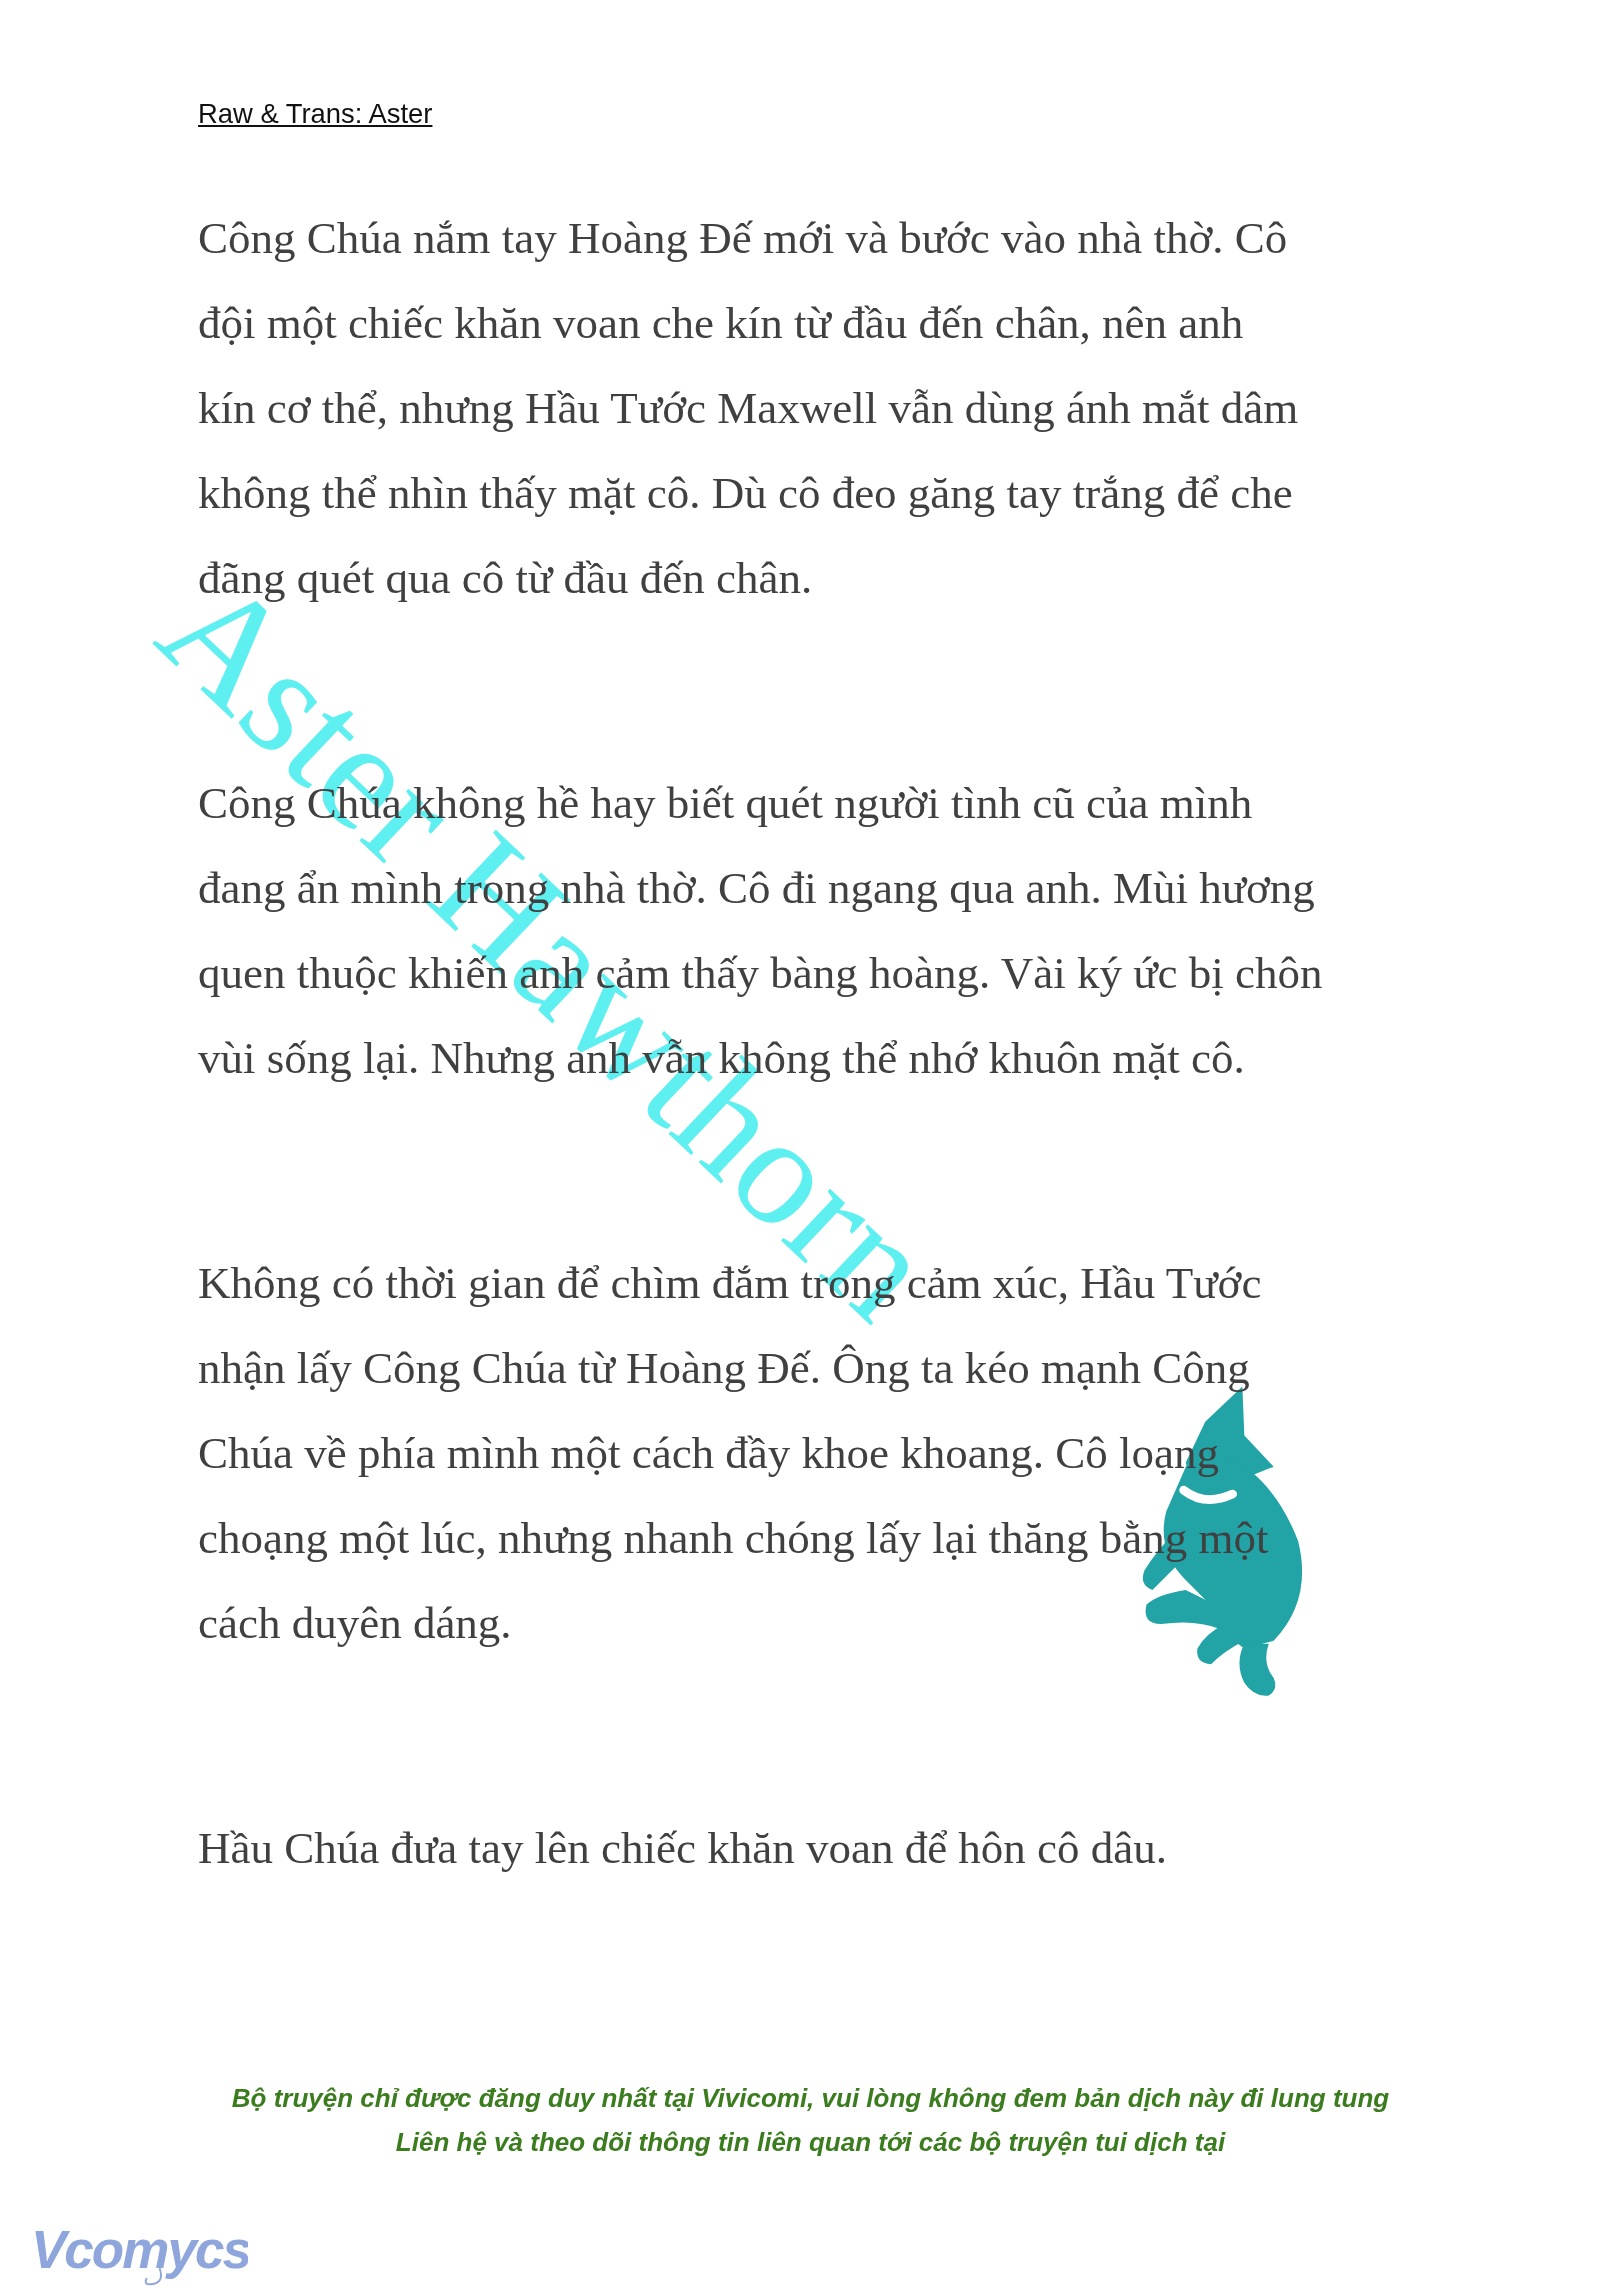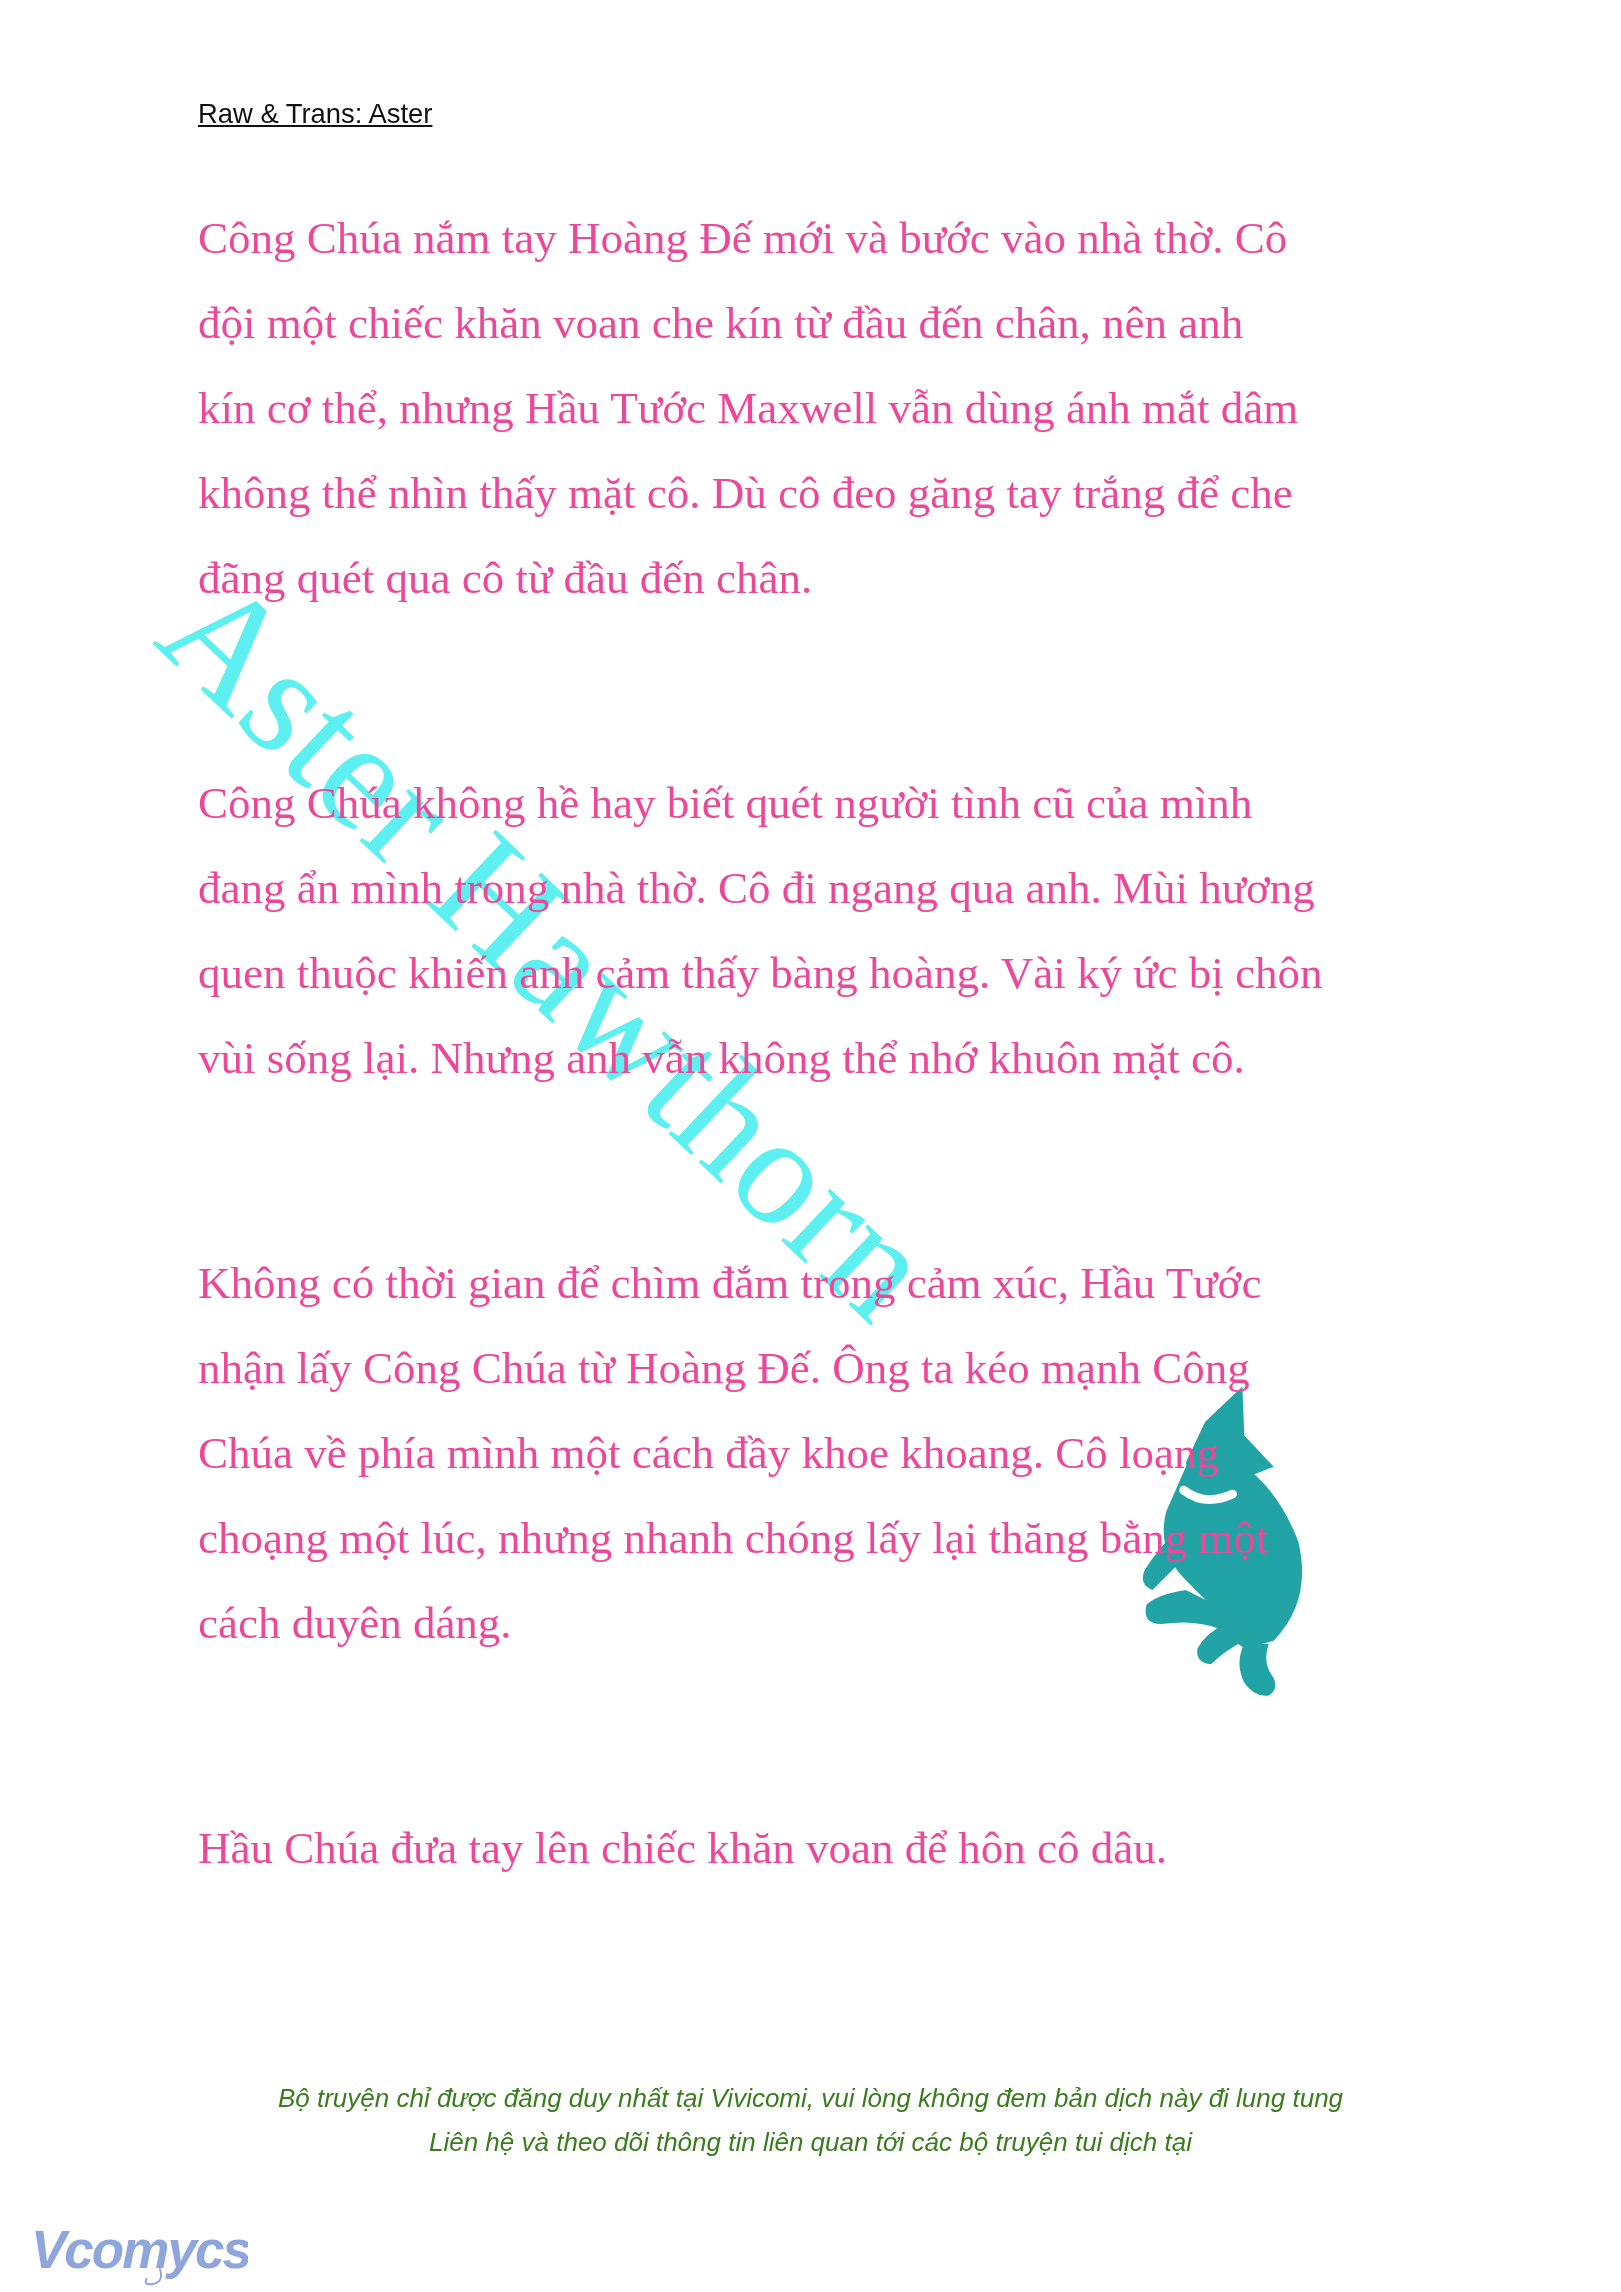--- a/index.html
+++ b/index.html
@@ -15,30 +15,30 @@
     position: absolute; left: 240px; top: 549px;
     transform-origin: 0 0; transform: rotate(43.5deg);
     font-family: "Liberation Serif", serif; font-size: 155px; color: #5ef0f0;
     white-space: nowrap; line-height: 1; z-index: 1;
   }
 
   .cat { position: absolute; left: 1127px; top: 1384px; width: 176px; height: 314px; z-index: 1; }
 
   .body-text {
     position: absolute; left: 198px; top: 196px; width: 1235px; z-index: 2;
-    font-family: "Liberation Serif", serif; font-size: 45px; color: #ec4899;
+    font-family: "Liberation Serif", serif; font-size: 45px; color: #404040;
     line-height: 85px;
   }
   .body-text .para { margin: 0; }
   .body-text .line { display: block; white-space: nowrap; }
   .gap { height: 140px; }
 
   .footer {
     position: absolute; left: 198px; top: 2076px; width: 1225px; z-index: 2;
-    font-family: "Liberation Sans", sans-serif; font-weight: normal; font-style: italic;
+    font-family: "Liberation Sans", sans-serif; font-weight: bold; font-style: italic;
     font-size: 26px; color: #3b7c1f; text-align: center; line-height: 44px;
   }
   .footer .fl { display: block; white-space: nowrap; }
 
   .logo { position: absolute; left: 27.4px; top: 2217px; width: 221px; height: 71px; z-index: 2; }
   .logo-text {
     font-family: "Liberation Sans", sans-serif; font-weight: bold; font-style: italic;
     font-size: 54px; fill: #8ea6dc; letter-spacing: -2px;
   }
 </style>

